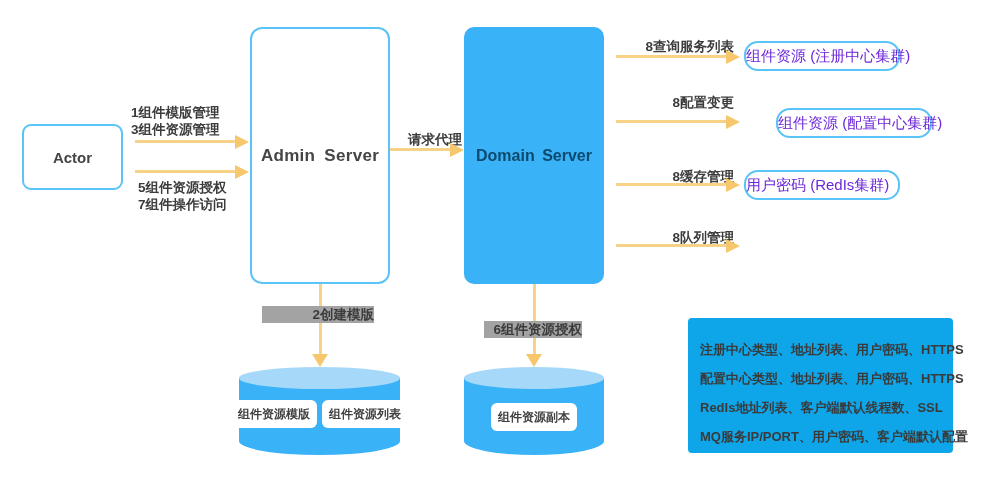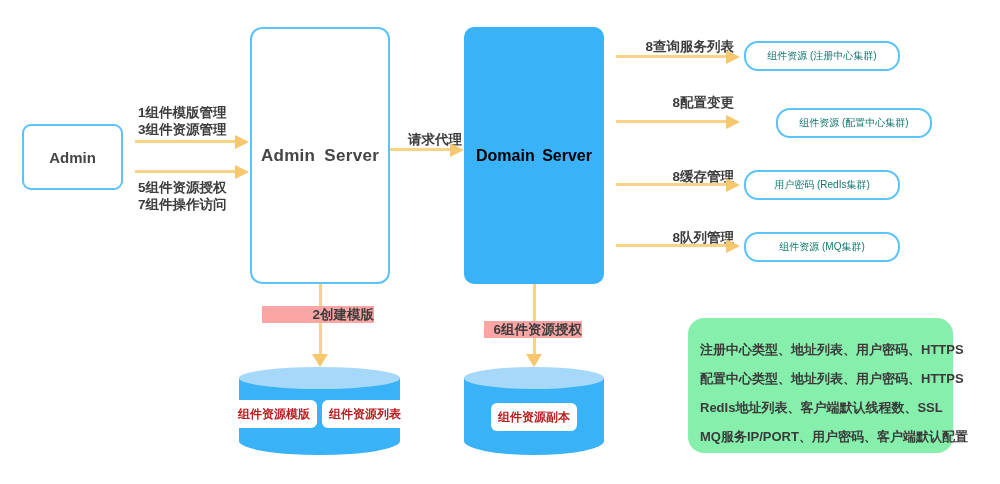--- a/index.html
+++ b/index.html
@@ -8,65 +8,65 @@
     font-family:"Liberation Sans","DejaVu Sans",sans-serif;color:#3f3f3f;
   }
   .abs{position:absolute;}
   
   .node{
     background:#fff;border:2px solid #5ac3f7;border-radius:9px;
     display:flex;align-items:center;justify-content:center;
     font-weight:bold;color:#454545;box-sizing:border-box;
   }
   .blue-node{
-    background:#3ab2f8;border:none;color:#000000;border-radius:10px;
+    background:#3ab2f8;border:none;color:#0c4a6e;border-radius:10px;
     display:flex;align-items:center;justify-content:center;font-weight:bold;
     box-sizing:border-box;
   }
   
   .shaft-h{height:3px;background:#f8d286;}
   .shaft-v{width:3px;background:#f8d286;}
   .head-right{width:0;height:0;border-top:7px solid transparent;border-bottom:7px solid transparent;border-left:14px solid #f7c76e;}
   .head-down{width:0;height:0;border-left:8px solid transparent;border-right:8px solid transparent;border-top:13px solid #f7c76e;}
   
   .flow-label{font-size:13.5px;font-weight:600;color:#3c3c3c;line-height:17px;white-space:nowrap;}
   .center{text-align:right;}
-  .onwhite{background:#fca5a5;}
+  .onwhite{background:#a3a3a3;}
   
   .cluster-box{
     background:#fff;border:2px solid #5ac3f7;border-radius:14px;
-    display:flex;align-items:center;justify-content:center;
-    font-size:10px;font-weight:500;color:#0f766e;box-sizing:border-box;white-space:nowrap;
+    display:flex;align-items:center;
+    font-size:15px;font-weight:500;color:#6d28d9;box-sizing:border-box;white-space:nowrap;
   }
   
   .cylinder{position:absolute;}
   .cyl-top{position:absolute;left:0;right:0;top:0;height:22px;border-radius:50%;background:#a6d9f9;z-index:2;}
   .cyl-body{position:absolute;left:0;right:0;top:11px;bottom:0;background:#3ab2f8;border-radius:0 0 50% 50% / 0 0 14px 14px;z-index:1;}
   .db-items{position:absolute;left:0;right:0;z-index:3;display:flex;justify-content:center;gap:5px;}
   .db-item{
     background:#fff;border-radius:6px;height:28px;display:flex;align-items:center;justify-content:center;
-    font-size:12px;font-weight:bold;color:#b91c1c;padding:0 7px;white-space:nowrap;
+    font-size:12px;font-weight:bold;color:#404040;padding:0 7px;white-space:nowrap;
   }
   
   .panel{
-    background:#86efac;border-radius:16px;box-sizing:border-box;
+    background:#0ea5e9;border-radius:4px;box-sizing:border-box;
     padding:17px 10px 10px 12px;
   }
   .panel-line{font-size:13px;font-weight:600;color:#3a3a3a;line-height:29px;white-space:nowrap;}
 </style>
 </head>
 <body>
 
 <div id="canvas">
 
   <div class="node abs" style="left:22px;top:124px;width:101px;height:66px;font-size:15px;">
-    <span>Admin</span>
+    <span>Actor</span>
   </div>
 
-  <div class="abs flow-label" style="left:138px;top:104px;">
+  <div class="abs flow-label" style="left:131px;top:104px;">
     <div>1组件模版管理</div>
     <div>3组件资源管理</div>
   </div>
   <div class="abs shaft-h" style="left:135px;top:140px;width:100px;"></div>
   <div class="abs head-right" style="left:235px;top:134.5px;"></div>
 
   <div class="abs shaft-h" style="left:135px;top:170px;width:100px;"></div>
   <div class="abs head-right" style="left:235px;top:164.5px;"></div>
   <div class="abs flow-label" style="left:138px;top:179px;">
     <div>5组件资源授权</div>
@@ -102,23 +102,20 @@
   <div class="abs flow-label center" style="left:608px;top:168px;width:126px;">8缓存管理</div>
   <div class="abs shaft-h" style="left:616px;top:183px;width:110px;"></div>
   <div class="abs head-right" style="left:726px;top:177.5px;"></div>
   <div class="cluster-box abs" style="left:744px;top:170px;width:156px;height:30px;">
     <span>用户密码 (RedIs集群)</span>
   </div>
 
   <div class="abs flow-label center" style="left:608px;top:229px;width:126px;">8队列管理</div>
   <div class="abs shaft-h" style="left:616px;top:244px;width:110px;"></div>
   <div class="abs head-right" style="left:726px;top:238.5px;"></div>
-  <div class="cluster-box abs" style="left:744px;top:232px;width:156px;height:30px;">
-    <span>组件资源 (MQ集群)</span>
-  </div>
 
   <div class="abs shaft-v" style="left:318.5px;top:284px;height:70px;"></div>
   <div class="abs head-down" style="left:312px;top:354px;"></div>
   <div class="abs flow-label center onwhite" style="left:262px;top:306px;width:112px;height:17px;">2创建模版</div>
 
   <div class="abs shaft-v" style="left:532.5px;top:284px;height:70px;"></div>
   <div class="abs head-down" style="left:526px;top:354px;"></div>
   <div class="abs flow-label center onwhite" style="left:484px;top:321px;width:98px;height:17px;">6组件资源授权</div>
 
   <div class="cylinder" style="left:239px;top:367px;width:161px;height:88px;">

